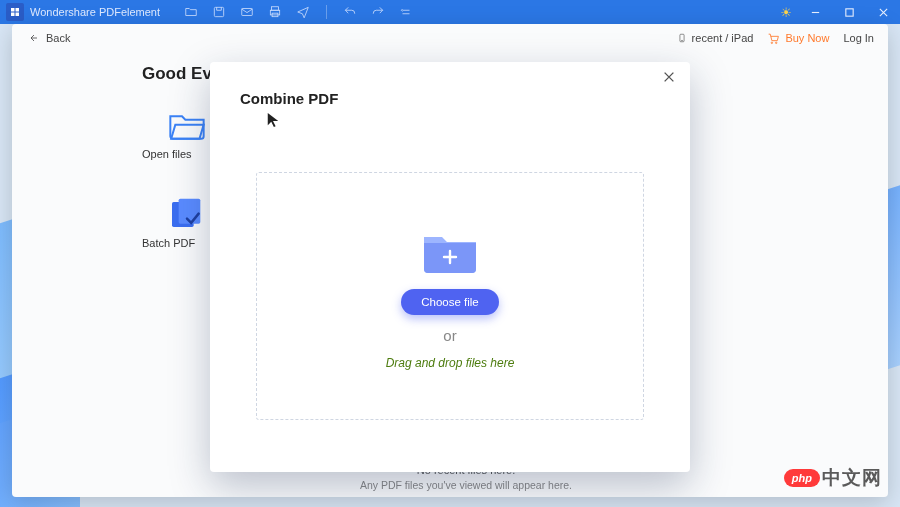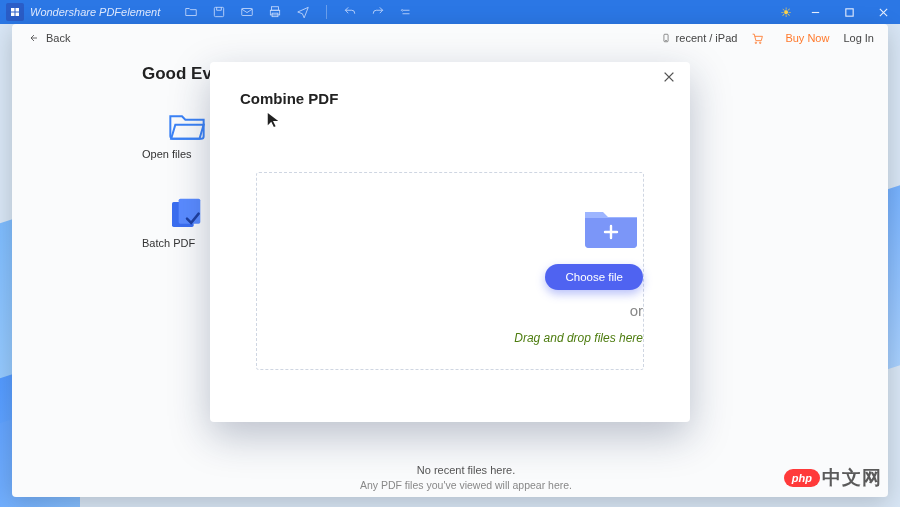--- a/index.html
+++ b/index.html
@@ -9,66 +9,66 @@
   .bg-shape { position: absolute; z-index: 0; }
   .bg-tl { left: -30px; top: 220px; width: 80px; height: 200px; background: linear-gradient(135deg,#6fb4ff,#9ed0ff); transform: skewY(-18deg); opacity: .9; border-radius: 6px; }
   .bg-bl { left: -10px; bottom: -30px; width: 90px; height: 170px; background: linear-gradient(135deg,#4a93ff,#7fbcff); transform: skewY(-18deg); opacity: .9; border-radius: 6px; }
   .bg-r1 { right: -20px; top: 190px; width: 70px; height: 180px; background: linear-gradient(135deg,#5ea3ff,#a9d2ff); transform: skewY(-18deg); opacity: .9; border-radius: 6px; }
   .bg-r2 { right: 55px; top: 250px; width: 55px; height: 150px; background: linear-gradient(135deg,#3f82e8,#7bb5ff); transform: skewY(-18deg); opacity: .85; border-radius: 6px; }
 
   
   .titlebar { position: relative; z-index: 2; height: 24px; background: linear-gradient(#2b77e5,#2b77e5); display: flex; align-items: center; color: #e8f0ff; font-size: 11px; }
   .titlebar .logo { width: 18px; height: 18px; background: #2a5dc7; margin: 0 6px; display:flex; align-items:center; justify-content:center; border-radius:2px;}
   .titlebar .logo svg { width:12px; height:12px; fill:#fff;}
-  .titlebar .title { margin-right: 16px; color:#dfeaff;font-style:italic; }
+  .titlebar .title { margin-right: 16px; color:#dfeaff; }
   .tb-icons { display:flex; gap:14px; align-items:center; margin-left:8px;}
   .tb-icons span { width:14px; height:14px; display:flex; align-items:center; justify-content:center; color:#cfe0ff; cursor:pointer;}
   .tb-icons span svg { width:14px; height:14px; stroke:#cfe0ff; fill:none; stroke-width:1.4;}
   .tb-sep { width:1px; height:14px; background:rgba(255,255,255,.3); margin:0 2px;}
   .titlebar .spacer { flex:1; }
   .win-btns { display:flex; align-items:center; gap:0; }
   .win-btns span { width:34px; height:24px; display:flex; align-items:center; justify-content:center; cursor:pointer;}
   .win-btns svg { width:11px; height:11px; stroke:#e8f0ff; fill:none; stroke-width:1.2;}
   .sun { color:#ffd54a; margin-right:6px; font-size:13px;}
 
   
   .appwin { position:absolute; left:12px; right:12px; top:24px; bottom:10px; background:#fafbfc; border-radius:4px; box-shadow:0 6px 24px rgba(0,0,0,.18); z-index:3; overflow:hidden;}
   .appbar { height:28px; display:flex; align-items:center; padding:0 14px; font-size:11px; color:#444; border-bottom:0; }
   .back { display:flex; align-items:center; gap:6px; cursor:pointer; }
   .back svg { width:14px; height:12px; stroke:#444; fill:none; stroke-width:1.6;}
   .appbar .spacer { flex:1; }
   .appbar .rlinks { display:flex; align-items:center; gap:14px; }
   .rlinks .device { display:flex; align-items:center; gap:5px; cursor:pointer; color:#444;}
   .rlinks .device svg { width:10px; height:14px; stroke:#444; fill:none; stroke-width:1.4;}
-  .rlinks .buy { display:flex; align-items:center; gap:21px; color:#ff7a2d; cursor:pointer;}
+  .rlinks .buy { display:flex; align-items:center; gap:5px; color:#ff7a2d; cursor:pointer;}
   .rlinks .buy svg { width:13px; height:13px; stroke:#ff7a2d; fill:none; stroke-width:1.6;}
   .rlinks .login { cursor:pointer; color:#444;text-align:center;}
 
   .content { position:absolute; left:0; right:0; top:28px; bottom:0; padding:12px 0 0 0;}
   .greeting { position:absolute; left:130px; top:12px; font-size:17px; font-weight:700; color:#222; }
 
   .tile { position:absolute; width:90px; text-align:left; cursor:pointer;}
   .tile .ticon { width:40px; height:34px; margin:0 auto 6px;}
   .tile .tlabel { font-size:11px; color:#333;}
   .tile-open { left:130px; top:56px; }
   .tile-batch { left:130px; top:145px; }
   .tile-create { right:115px; top:56px; }
 
   .recent { position:absolute; left:0; right:16px; bottom:6px; text-align:center; font-size:11px; color:#555;margin-left:48px;}
   .recent .r2 { font-size:10.5px; color:#888; margin-top:3px;}
 
   
-  .modal { position:absolute; left:198px; top:38px; width:480px; height:360px; background:#fff; border-radius:4px; box-shadow:0 14px 40px rgba(20,40,80,.28); z-index:5; }
+  .modal { position:absolute; left:198px; top:38px; width:480px; height:410px; background:#fff; border-radius:4px; box-shadow:0 14px 40px rgba(20,40,80,.28); z-index:5; }
   .modal .close { position:absolute; right:10px; top:8px; width:18px; height:18px; cursor:pointer;}
   .modal .close svg { width:14px; height:14px; stroke:#555; stroke-width:1.6; fill:none;}
   .modal .mtitle { font-size:15px; font-weight:700; color:#222; padding:28px 0 0 30px;}
   .cursor { position:absolute; left:56px; top:50px; width:14px; height:16px;}
   .cursor svg { width:14px; height:16px; fill:#222;}
 
-  .dropzone { position:absolute; left:46px; right:46px; top:110px; bottom:52px; border:1.5px dashed #cfd6e2; border-radius:3px; display:flex; flex-direction:column; align-items:flex-end; justify-content:center; gap:12px;}
+  .dropzone { position:absolute; left:46px; right:46px; top:110px; bottom:52px; border:1.5px dashed #cfd6e2; border-radius:3px; display:flex; flex-direction:column; align-items:center; justify-content:center; gap:12px;}
   .folder { width:64px; height:54px; position:relative; }
   .choose { background:#4f63f1; color:#fff; font-size:11.5px; padding:7px 20px; border-radius:16px; border:none; cursor:pointer; box-shadow:0 4px 10px rgba(79,99,241,.4);}
   .or { font-size:15px; color:#888;}
   .dd { font-size:12px; color:#4d7c0f;font-style:italic;}
 
   
   .watermark { position:absolute; right:18px; bottom:16px; z-index:10; display:flex; align-items:center; gap:2px;}
   .wm-badge { background:#ff3a3a; color:#fff; font-size:11px; font-weight:700; padding:3px 8px; border-radius:10px; font-style:italic;}
   .wm-text { color:#5a5a5a; font-size:19px; font-weight:600; letter-spacing:1px;}
 </style>

